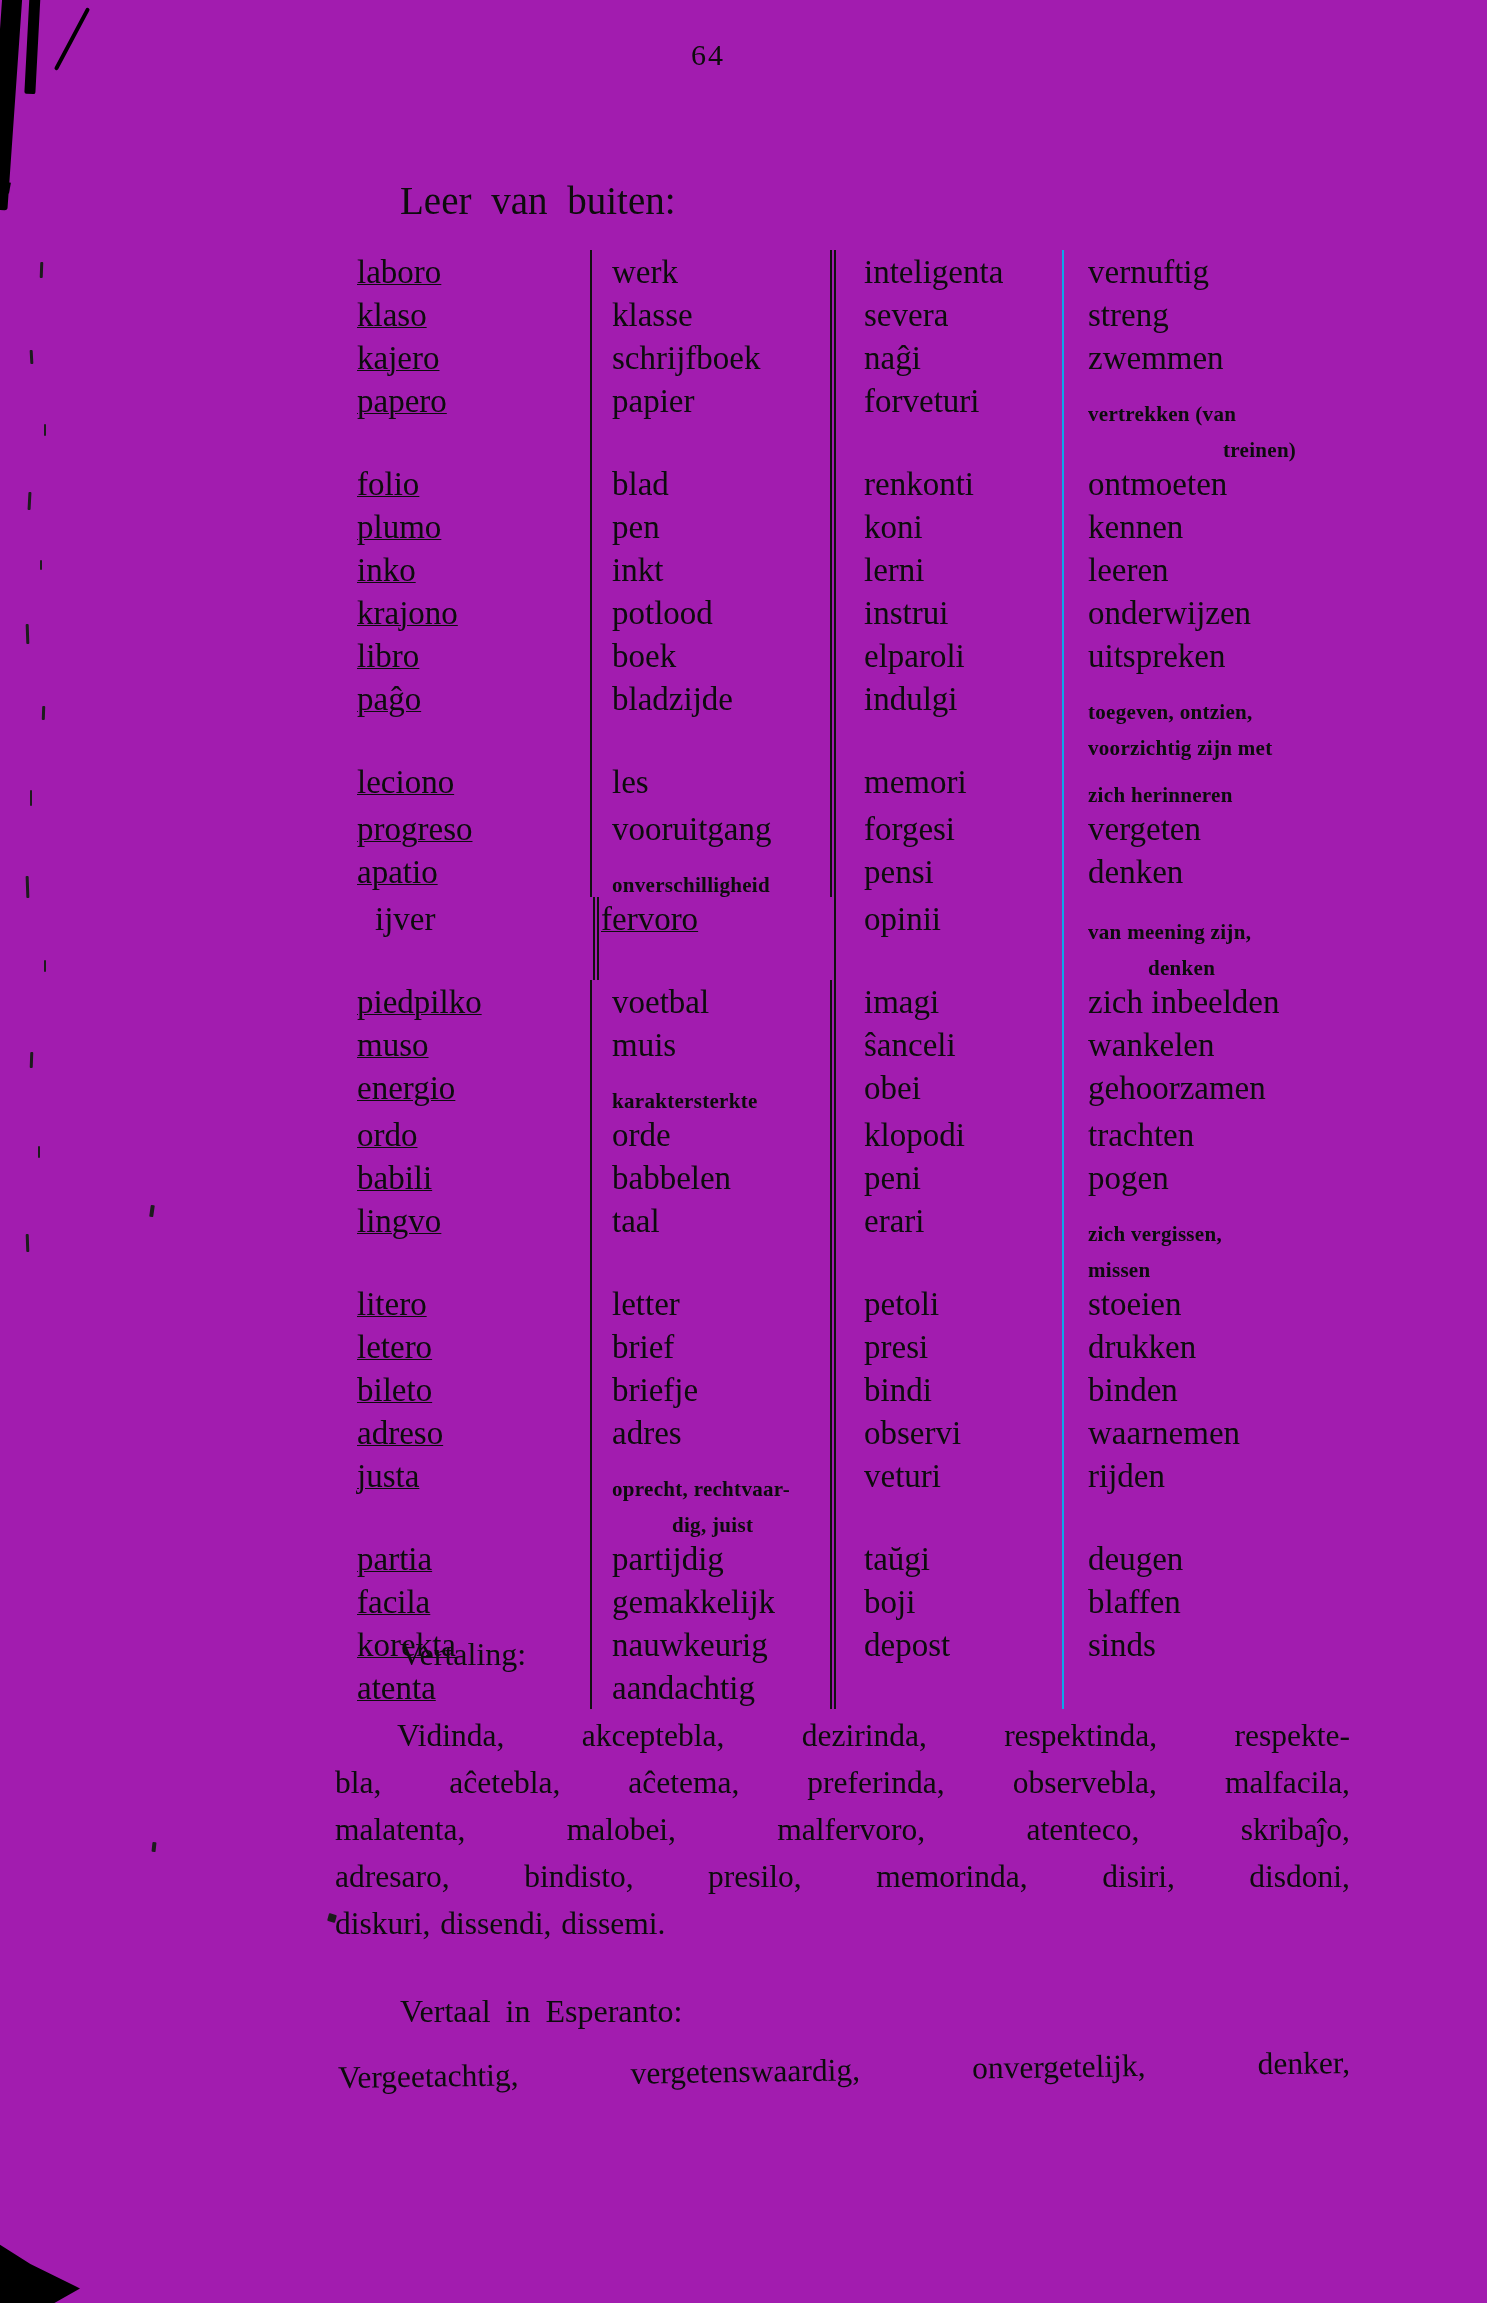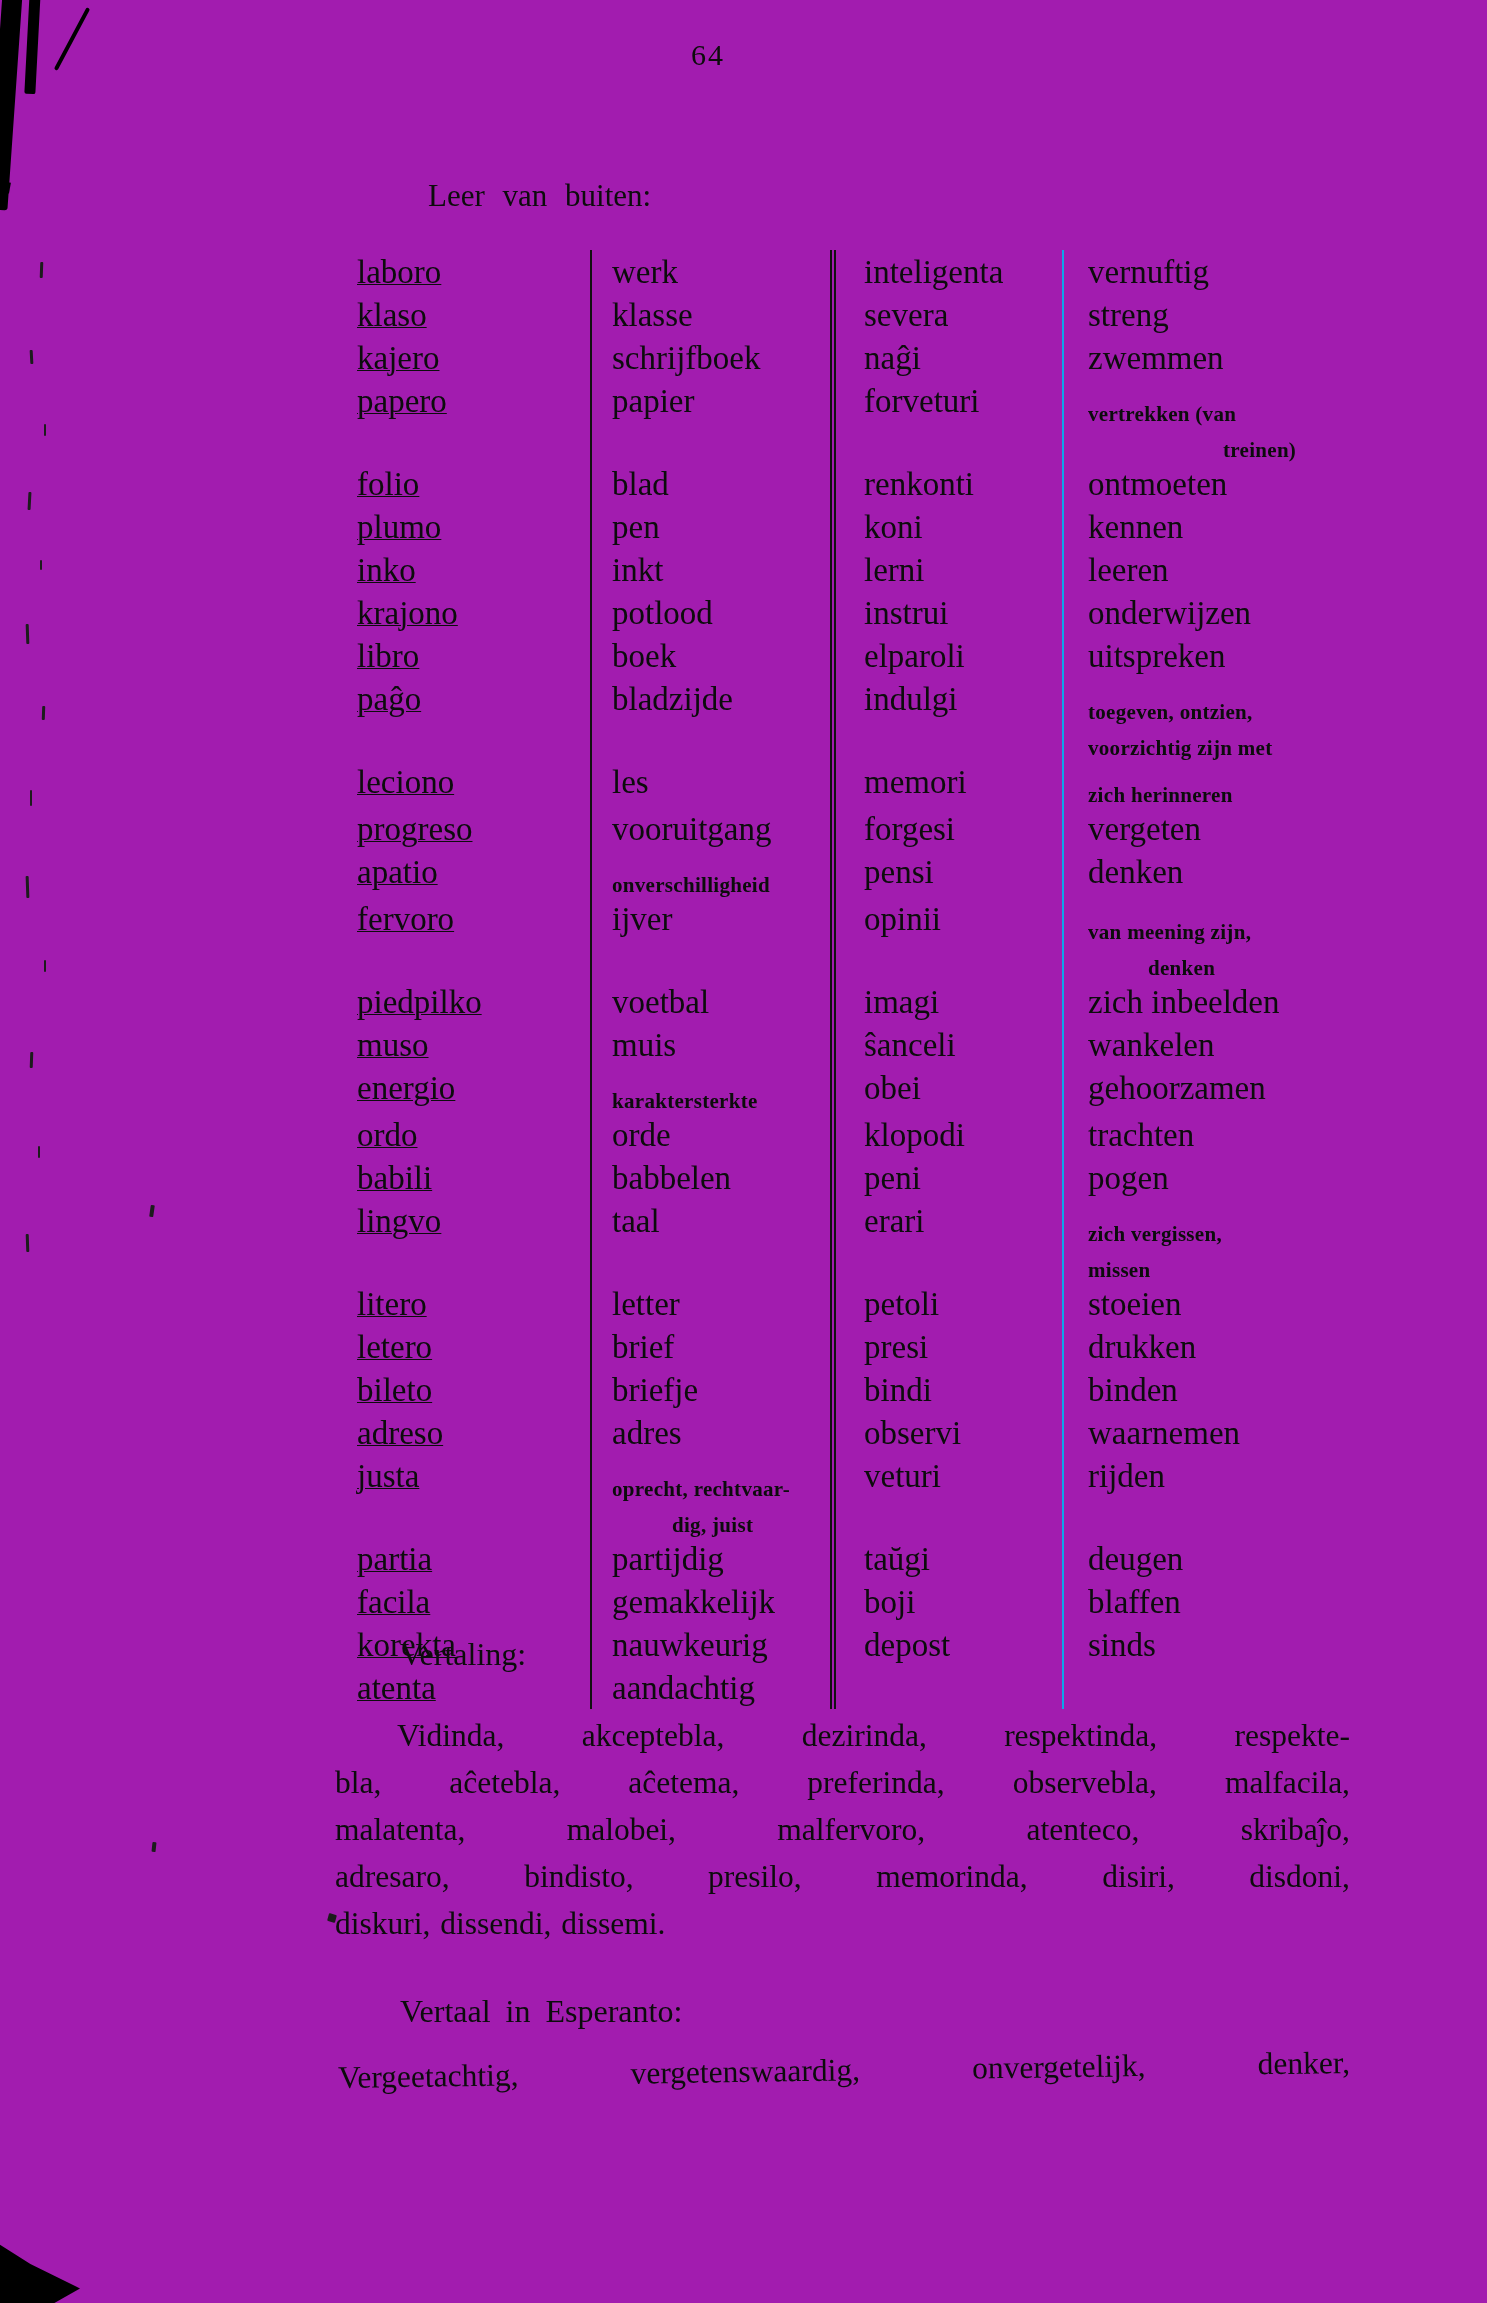--- a/index.html
+++ b/index.html
@@ -3,21 +3,21 @@
 <meta charset="utf-8">
 <style>
   html,body{margin:0;padding:0;background:#ffffff;}
   body{width:1487px;height:2303px;position:relative;overflow:hidden;
        font-family:"Liberation Serif","DejaVu Serif",serif;color:#0c0c0c;
        -webkit-font-smoothing:antialiased;}
   .page{position:absolute;inset:0;background:#a21caf;}
 
   .page-number{position:absolute;left:668px;top:38px;width:80px;text-align:center;
        font-size:30px;letter-spacing:2px;}
-  .heading{position:absolute;left:400px;top:178px;font-size:31px;word-spacing:10px;margin-left:28px;}
+  .heading{position:absolute;left:400px;top:178px;font-size:39px;word-spacing:10px;}
 
   
   .vtable{position:absolute;left:355px;top:250px;width:1109px;}
   .vrow{display:flex;align-items:stretch;min-height:43px;}
   .vcell{box-sizing:border-box;padding-top:3px;}
   .c1{width:237px;border-right:2px solid #111;padding-left:2px;text-decoration:underline;}
   .c2{width:244px;border-right:6px double #111;padding-left:20px;}
   .c3{width:228px;border-right:2px solid #0ea5e9;padding-left:28px;font-family:Liberation Serif, serif;}
   .c4{width:360px;padding-left:24px;}
   .w{font-size:33px;line-height:38px;white-space:nowrap;}
@@ -174,22 +174,22 @@
         <div class="vcell c1"><span class="w">apatio</span></div>
         <div class="vcell c2">
           <div class="small">
             <div class="sline">onverschilligheid</div>
           </div>
         </div>
         <div class="vcell c3"><span class="w">pensi</span></div>
         <div class="vcell c4"><span class="w">denken</span></div>
       </div>
       <div class="vrow">
+        <div class="vcell c2"><span class="w">ijver</span></div>
         <div class="vcell c1"><span class="w">fervoro</span></div>
-        <div class="vcell c2"><span class="w">ijver</span></div>
         <div class="vcell c3"><span class="w">opinii</span></div>
         <div class="vcell c4">
           <div class="small">
             <div class="sline">van meening zijn,</div>
             <div class="sline center">denken</div>
           </div>
         </div>
       </div>
       <div class="vrow">
         <div class="vcell c1"><span class="w">piedpilko</span></div>

